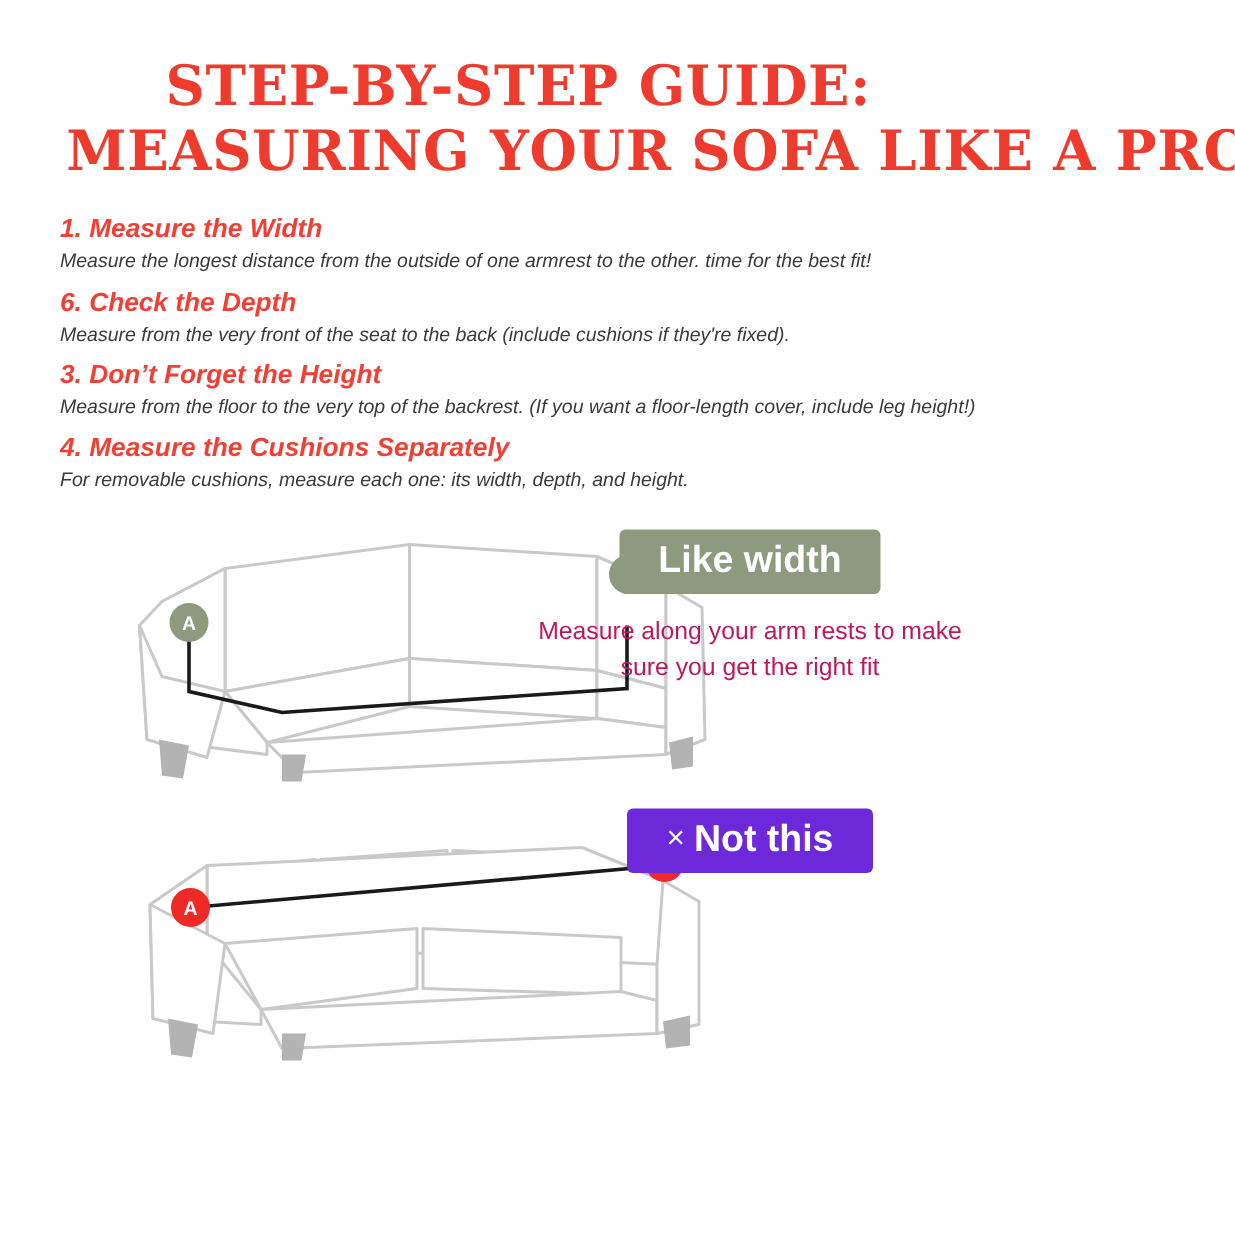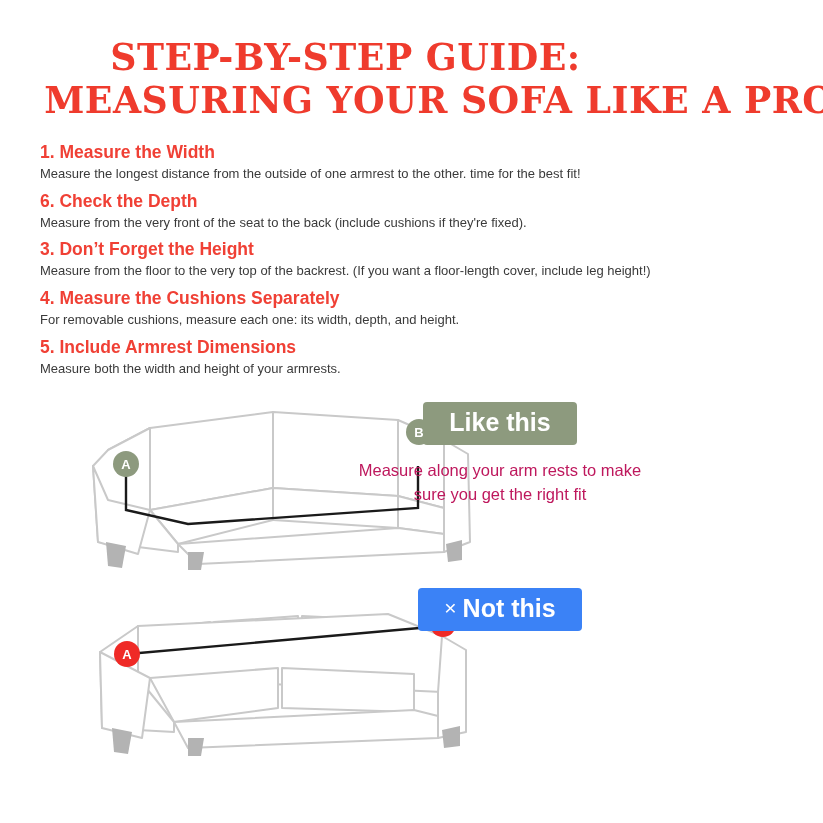--- a/index.html
+++ b/index.html
@@ -35,21 +35,21 @@
     white-space: nowrap;
     transform: scaleX(0.98);
   }
   .title-line-1 { font-size: 37px; }
   .title-line-2 { font-size: 37px; margin-top: 4px; }
 
   
   .steps {
     margin-top: 22px;
   }
-  .step { margin-bottom: 8px; }
+  .step { margin-bottom: 8px; font-style: italic; }
   .step-title {
     color: #f04035;
     font-size: 17.5px;
     font-weight: bold;
     margin: 0 0 3px 2px;
   }
   .step-text {
     color: #3a3a3a;
     font-size: 13px;
     margin: 0 0 0 2px;
@@ -71,21 +71,21 @@
   .tag {
     display: inline-block;
     color: #ffffff;
     font-size: 25px;
     font-weight: bold;
     padding: 8px 26px 10px 26px;
     border-radius: 4px;
     line-height: 1;
   }
   .tag-like { background: #8d9a7e; }
-  .tag-not  { background: #3b82f6; }
+  .tag-not  { background: #6d28d9; }
   .tag-not .x-mark {
     font-weight: normal;
     font-size: 21px;
     margin-right: 6px;
     position: relative;
     top: -2px;
   }
   .caption {
     margin-top: 14px;
     font-size: 16.5px;
@@ -120,24 +120,20 @@
     <div class="step">
       <div class="step-title">3.  Don’t Forget the Height</div>
       <div class="step-text">Measure from the floor to the very top of the backrest. (If you want a floor-length cover, include leg height!)</div>
     </div>
 
     <div class="step">
       <div class="step-title">4. Measure the Cushions Separately</div>
       <div class="step-text">For removable cushions, measure each one: its width, depth, and height.</div>
     </div>
 
-    <div class="step">
-      <div class="step-title">5. Include Armrest Dimensions</div>
-      <div class="step-text">Measure both the width and height of your armrests.</div>
-    </div>
 
   </div>
 
   <div class="illus">
 
     <div class="sofa-wrap sofa-good">
       <svg width="440" height="180" viewBox="0 0 440 180">
         <g fill="#ffffff" stroke="#c9c9c9" stroke-width="2" stroke-linejoin="round">
 
           <path d="M70,58 L70,108 L112,118 L112,36 Z"></path>
@@ -210,21 +206,21 @@
           <text x="89" y="77" text-anchor="middle" font-family="Liberation Sans, sans-serif" font-size="13" font-weight="bold" fill="#ffffff">A</text>
         </g>
         <g>
           <circle cx="405" cy="42" r="13" fill="#ef2a26"></circle>
           <text x="405" y="47" text-anchor="middle" font-family="Liberation Sans, sans-serif" font-size="13" font-weight="bold" fill="#ffffff">B</text>
         </g>
       </svg>
     </div>
 
     <div class="block-like">
-      <div class="tag tag-like">Like this</div>
+      <div class="tag tag-like">Like width</div>
       <div class="caption">Measure along your arm rests to make sure you get the right fit</div>
     </div>
 
     <div class="block-not">
       <div class="tag tag-not">
         <span class="x-mark">×</span><span>Not this</span>
       </div>
     </div>
 
   </div>

